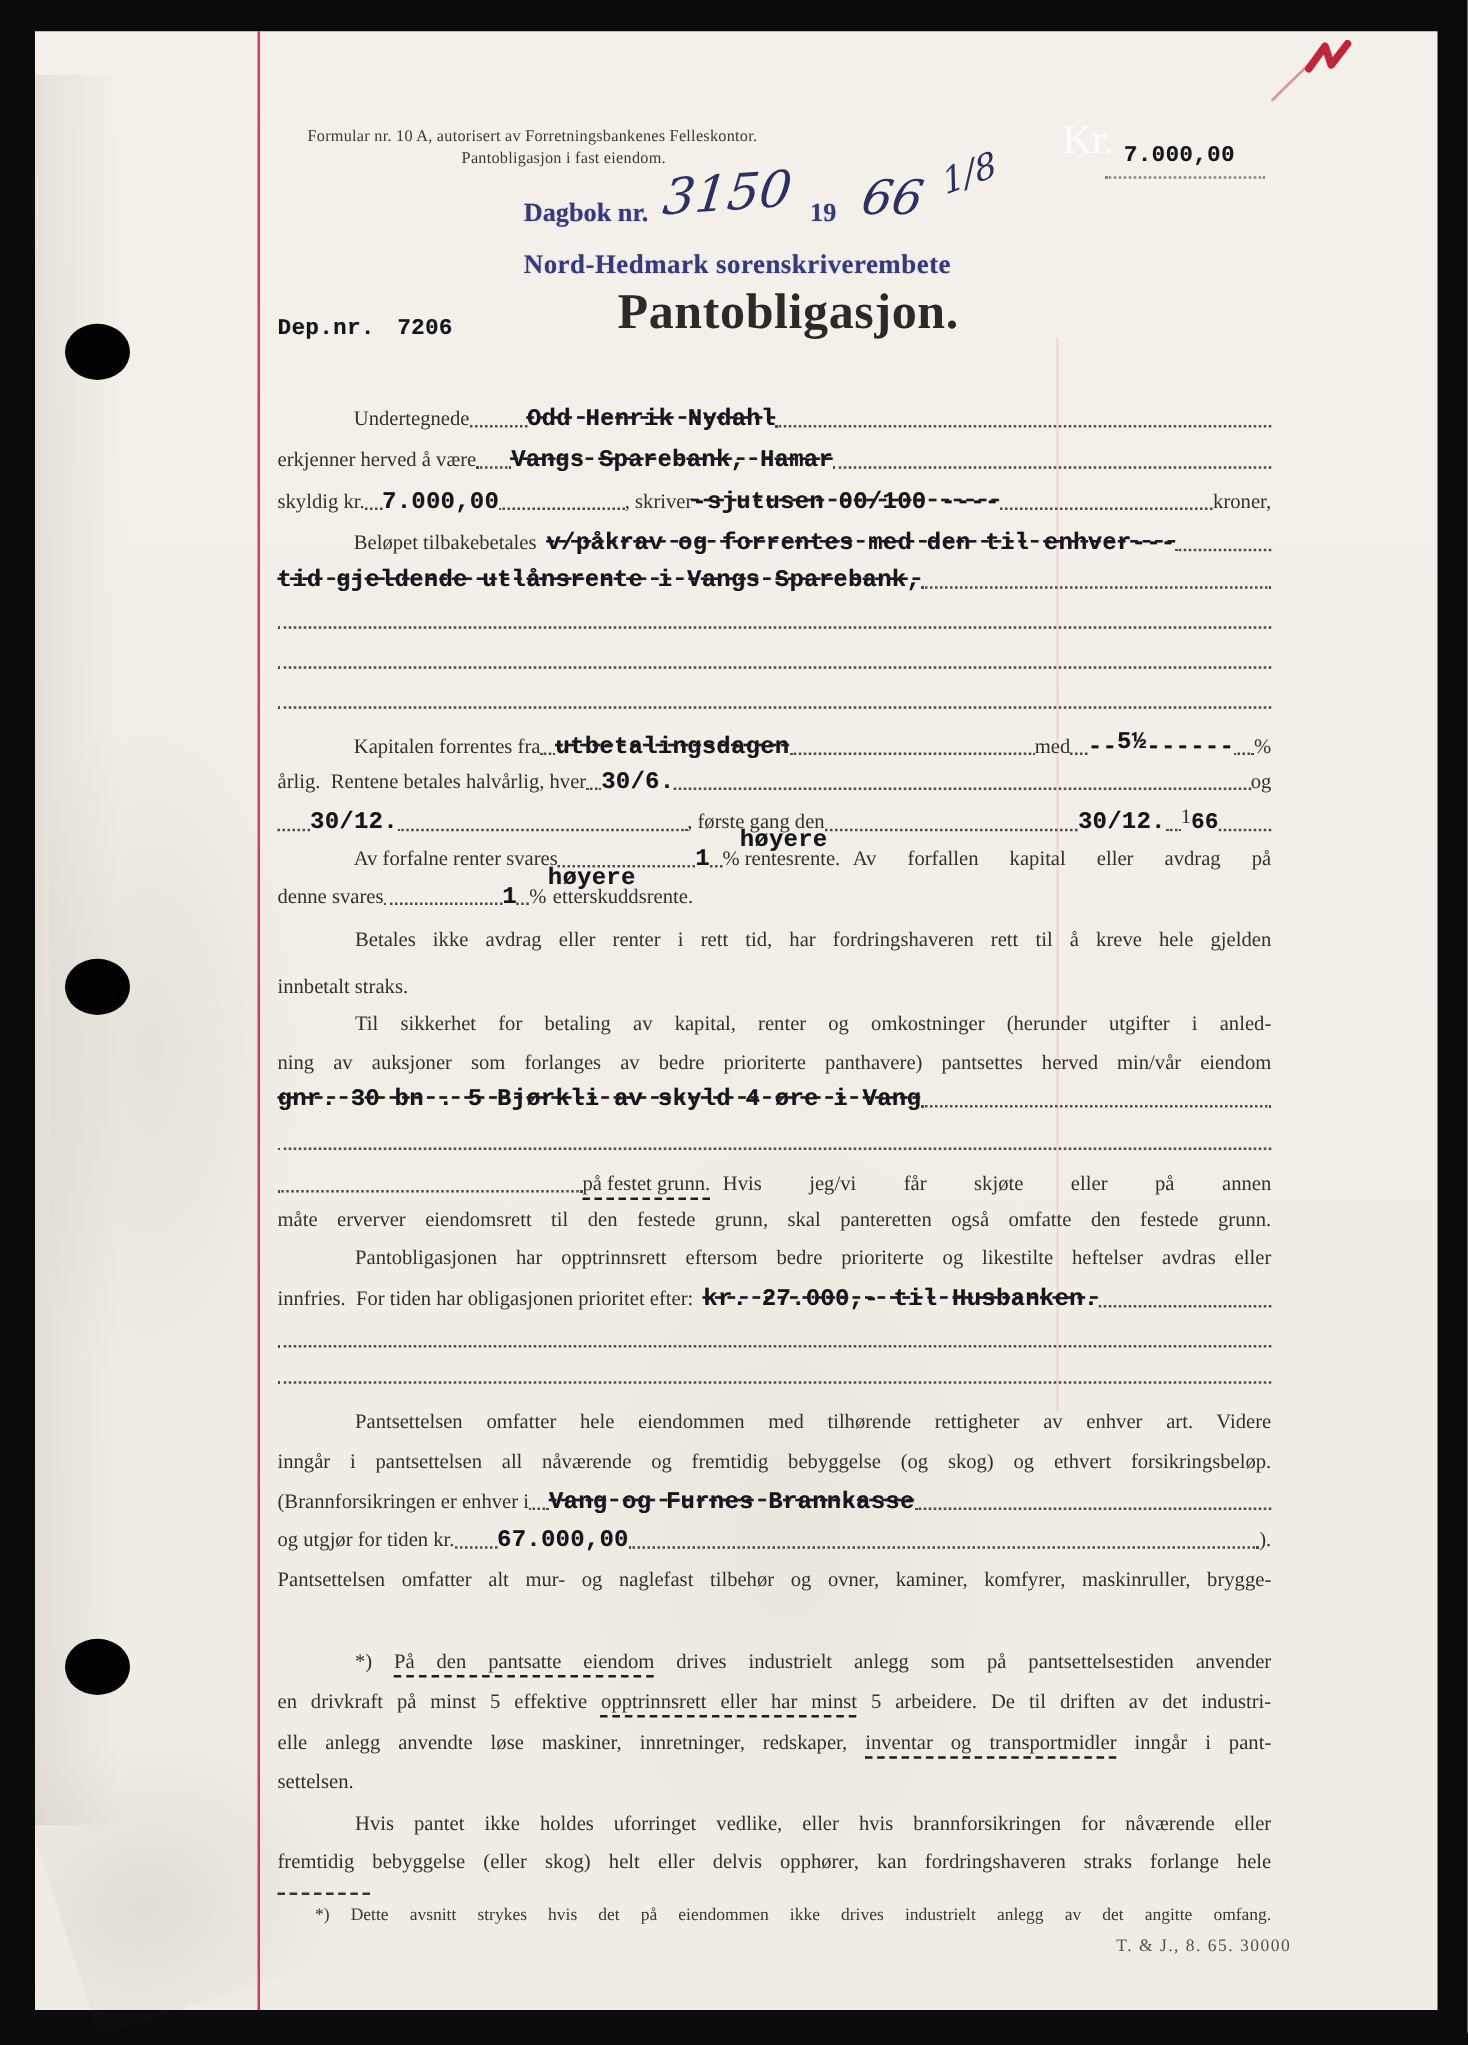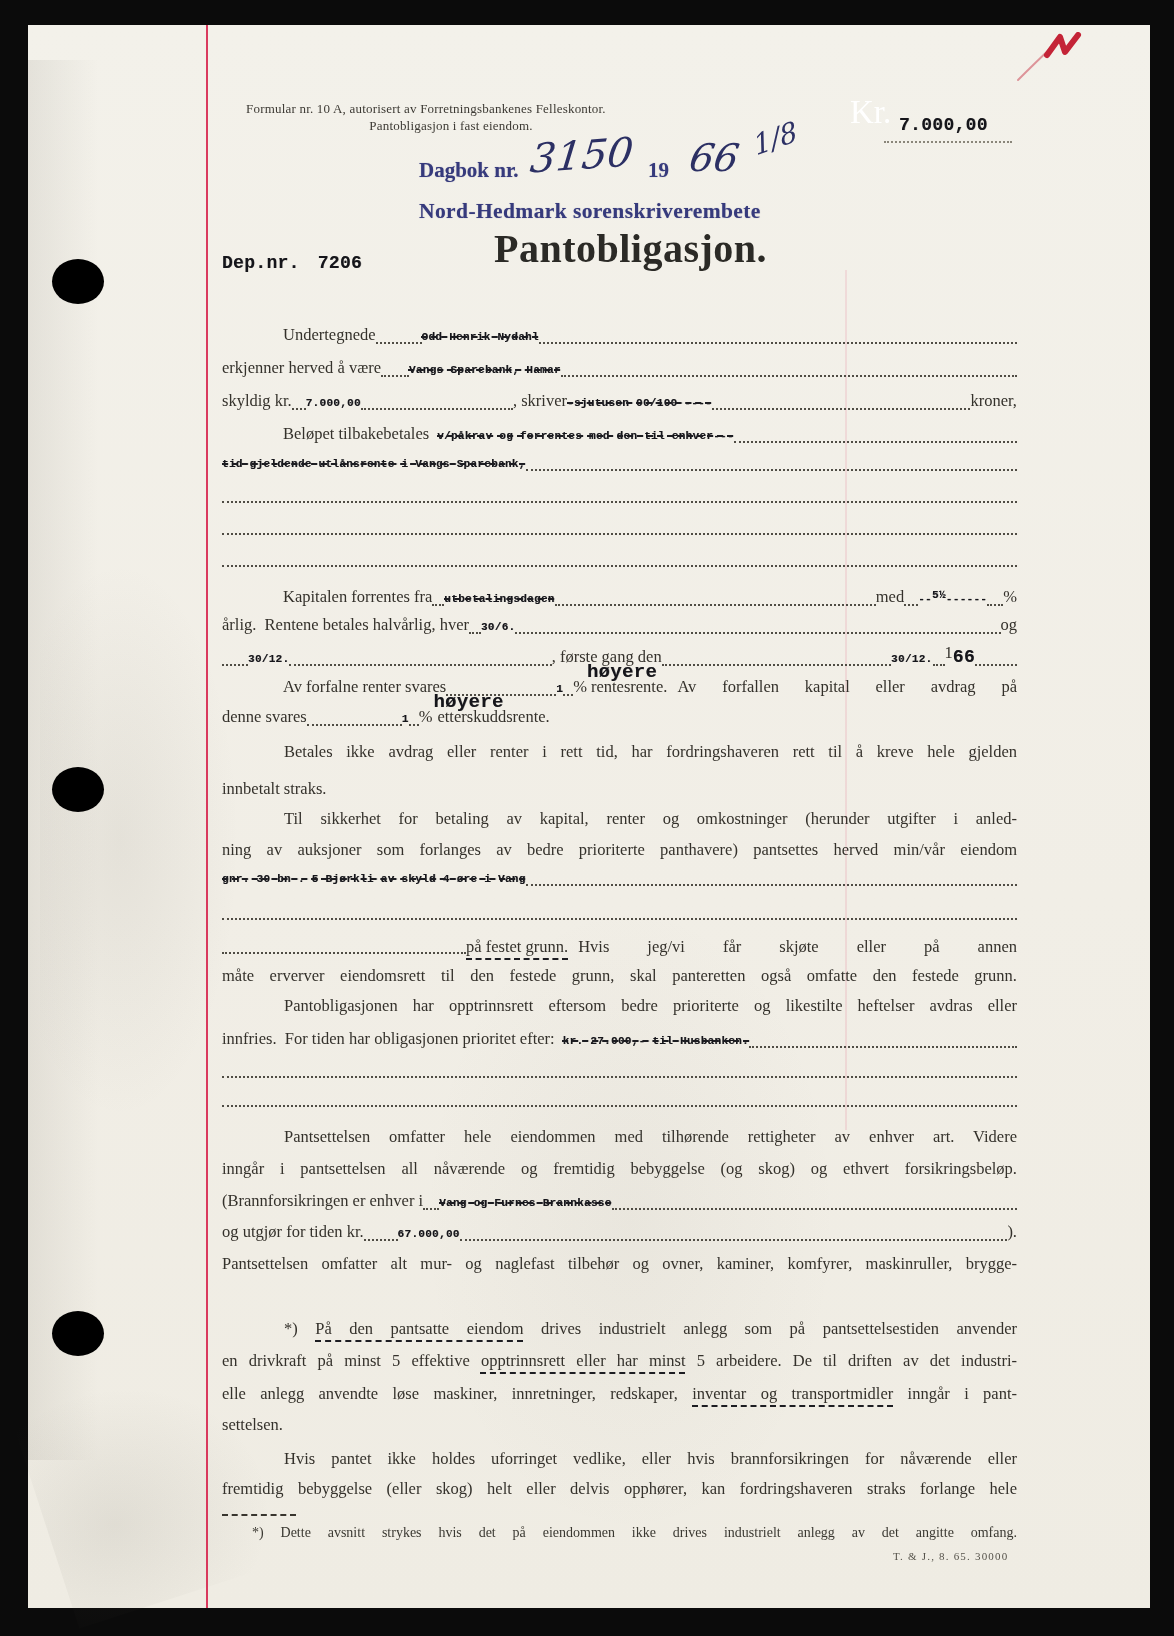--- a/index.html
+++ b/index.html
@@ -15,21 +15,21 @@
   .row{position:absolute;left:222px;width:795px;display:flex;align-items:baseline;
        font-size:16.5px;line-height:22px;color:#34312b;}
   .jline{position:absolute;left:222px;width:795px;font-size:16.5px;line-height:22px;color:#34312b;
          text-align:justify;text-align-last:justify;}
   .pline{position:absolute;left:222px;width:795px;font-size:16.5px;line-height:22px;color:#34312b;}
   .indent{text-indent:62px;}
   .lbl{white-space:pre;}
   .sp{flex:0 0 auto;}
   .d{height:0;border-bottom:2px dotted #4f4c44;align-self:flex-end;margin-bottom:4px;flex:0 0 auto;}
   .dg{flex:1 1 auto;}
-  .tw{font-family:"Liberation Mono","DejaVu Sans Mono",monospace;font-weight:700;font-size:11px;
+  .tw{font-family:"Liberation Mono","DejaVu Sans Mono",monospace;font-weight:700;font-size:19px;
       color:#15151a;letter-spacing:.3px;white-space:pre;text-shadow:.4px 0 0 rgba(20,20,25,.45);}
   .struck{text-decoration:line-through;text-decoration-style:dashed;
           text-decoration-thickness:2px;text-decoration-color:#1d1d22;}
   .dashunder{text-decoration:underline;text-decoration-style:dashed;text-decoration-thickness:2px;
              text-underline-offset:6px;text-decoration-color:#1d1d22;}
   .rule{position:absolute;height:0;border-top:2px dotted #4f4c44;}
   .stamp{position:absolute;font-weight:700;color:#363a7c;text-shadow:0 0 1px rgba(54,58,124,.45);white-space:pre;}
   .hw{position:absolute;font-family:"DejaVu Serif",serif;font-style:italic;color:#2c3064;white-space:pre;}
   .ovl{position:relative;display:inline-block;}
   .ovl .over{position:absolute;left:-4px;top:-15px;font-size:19px;}
@@ -254,14 +254,14 @@
     <span class="dashunder">inventar og transportmidler</span>
     <span>inngår i pant-</span>
   </div>
   <div class="pline" style="top:1414px;">settelsen.</div>
 
   <div class="jline indent" style="top:1448px;">Hvis pantet ikke holdes uforringet vedlike, eller hvis brannforsikringen for nåværende eller</div>
   <div class="jline" style="top:1478px;">fremtidig bebyggelse (eller skog) helt eller delvis opphører, kan fordringshaveren straks forlange hele</div>
 
   <div style="position:absolute;left:222px;top:1514px;width:74px;height:0;border-top:2px dashed #38352e;"></div>
   <div style="position:absolute;left:252px;top:1524px;width:765px;font-size:14px;line-height:18px;color:#3a3831;text-align:justify;text-align-last:justify;">*)  Dette avsnitt strykes hvis det på eiendommen ikke drives industrielt anlegg av det angitte omfang.</div>
-  <div style="position:absolute;left:893px;top:1550px;font-size:11px;letter-spacing:1.2px;color:#55524a;">T. &amp; J., 8. 65. 30000</div>
+  <div style="position:absolute;left:893px;top:1550px;font-size:14px;letter-spacing:1.2px;color:#55524a;">T. &amp; J., 8. 65. 30000</div>
 </div>
 
 </body></html>

